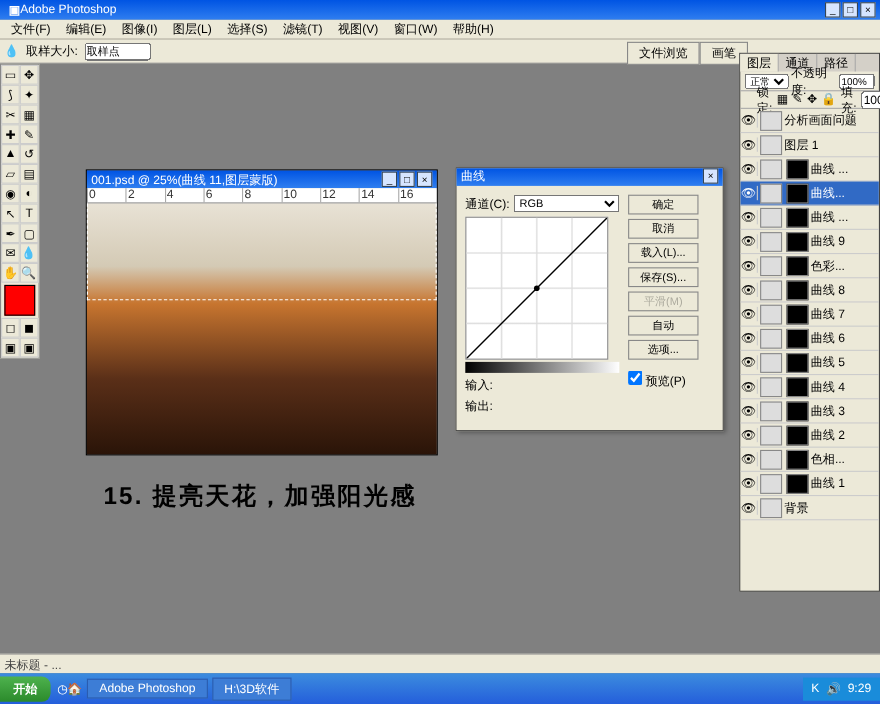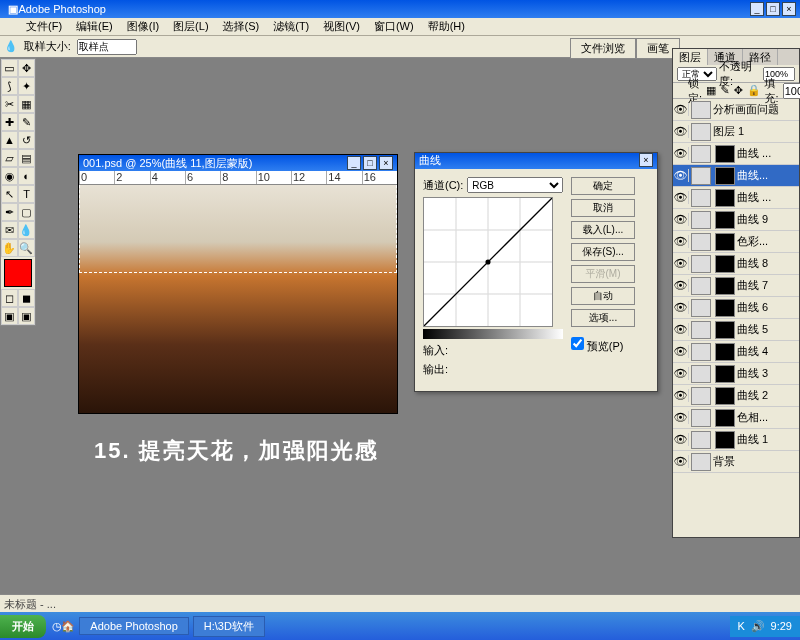--- a/index.html
+++ b/index.html
@@ -1,38 +1,38 @@
 <!DOCTYPE html>
 <html><head>
 <meta charset="utf-8">
 <style>
 *{margin:0;padding:0;box-sizing:border-box;font-family:"Microsoft YaHei",SimSun,Arial,sans-serif;font-size:11px}
 body{background:#808080;width:800px;height:640px;overflow:hidden;position:relative}
 .titlebar{height:18px;background:linear-gradient(#0054e3,#2f7ef0);color:#fff;display:flex;align-items:center;padding:0 4px}
 .titlebar span:first-child{font-weight:bold;margin-left:4px}
 .titlebar .spacer{flex:1}
 .winbtn{width:14px;height:14px;margin-left:2px;background:#d6e5ff;border:1px solid #345;display:inline-flex;align-items:center;justify-content:center;font-size:9px;color:#000}
-.menubar{height:18px;background:#ece9d8;border-bottom:1px solid #aca899;display:flex;align-items:center;padding-left:20px;gap:2px}
+.menubar{height:18px;background:#ece9d8;border-bottom:1px solid #aca899;display:flex;align-items:center;padding-left:4px;gap:2px}
 .menubar span{padding:0 6px}
 .optbar{height:22px;background:#ece9d8;border-bottom:1px solid #888;display:flex;align-items:center;padding-left:4px;gap:6px}
 .optbar input{height:16px;font-size:10px}
 .tabbar{position:absolute;right:120px;top:38px;background:#ece9d8;display:flex;font-size:10px}
 .tabbar span{border:1px solid #888;padding:2px 10px}
 .toolbox{position:absolute;left:0;top:58px;width:36px;background:#ece9d8;border:1px solid #888}
 .toolbox .row{display:flex}
 .toolbox .tool{width:18px;height:18px;border:1px solid #ccc;display:flex;align-items:center;justify-content:center;font-size:11px;background:#ece9d8}
 .swatch{width:28px;height:28px;margin:2px auto;background:red;border:1px solid #000}
 .docwin{position:absolute;left:78px;top:154px;width:320px;height:260px;border:1px solid #000}
 .docwin .dtitle{height:16px;background:linear-gradient(#0054e3,#2f7ef0);color:#fff;display:flex;align-items:center;padding:0 4px;font-size:10px}
 .docwin .dtitle .spacer{flex:1}
 .docwin .ruler-h{height:14px;background:#fff;border-bottom:1px solid #888;display:flex;font-size:8px;color:#333}
 .docwin .ruler-h span{flex:1;border-left:1px solid #aaa;padding-left:1px}
 .docwin .canvas{position:relative;width:100%;height:228px;background:linear-gradient(180deg,#e8e2d5 0%,#d4cab5 25%,#c7752f 40%,#5a2f18 70%,#2a1408 100%)}
 .docwin .ants{position:absolute;inset:0 0 140px 0;border:1px dashed #fff;border-top:none}
-.annotation{position:absolute;left:94px;top:436px;color:#ffffff;font-size:22px;font-weight:bold;letter-spacing:2px}
+.annotation{position:absolute;left:94px;top:436px;color:#000000;font-size:22px;font-weight:bold;letter-spacing:2px}
 .curves{position:absolute;left:414px;top:152px;width:244px;height:240px;background:#ece9d8;border:1px solid #444;box-shadow:2px 2px 4px rgba(0,0,0,.3)}
 .curves .ctitle{height:16px;background:linear-gradient(#0054e3,#2f7ef0);color:#fff;display:flex;align-items:flex-start;padding:0 4px;font-size:11px}
 .curves .ctitle .spacer{flex:1}
 .curves .body{padding:8px;display:flex;gap:8px}
 .curves .graph{width:140px}
 .curves .chan{display:flex;align-items:center;gap:4px;margin-bottom:4px;font-size:10px}
 .curves .chan select{flex:1;height:16px;font-size:10px}
 .curves .plot{width:130px;height:130px;background:#fff;border:1px solid #888;position:relative}
 .curves .plot::before{content:"";position:absolute;inset:0;background:linear-gradient(90deg,transparent 24%,#ddd 25%,transparent 26%,transparent 49%,#ddd 50%,transparent 51%,transparent 74%,#ddd 75%,transparent 76%),linear-gradient(0deg,transparent 24%,#ddd 25%,transparent 26%,transparent 49%,#ddd 50%,transparent 51%,transparent 74%,#ddd 75%,transparent 76%)}
 .curves .diag{position:absolute;width:100%;height:100%}

